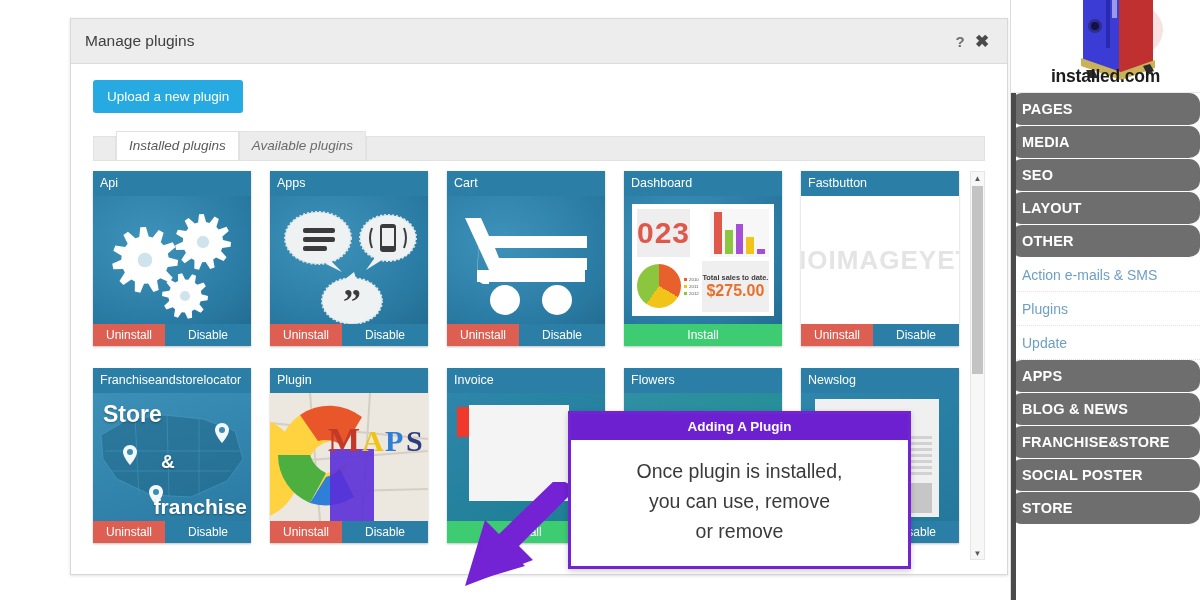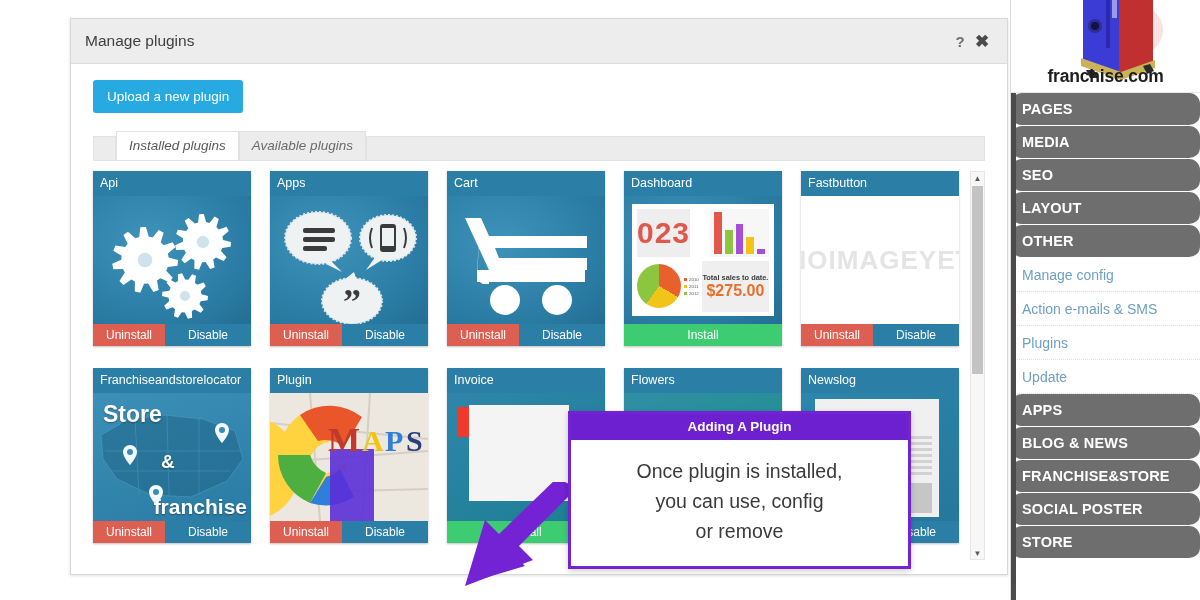--- a/index.html
+++ b/index.html
@@ -475,21 +475,21 @@
     <svg id="callout-arrow" viewBox="0 0 122 110">
       <path d="M118 6 L60 64 L74 78 L6 104 L26 38 L40 52 L98 -4 Z" fill="#7323d4"></path>
       <path d="M112 10 L52 70 L66 84 L12 100 L28 46 L42 60 L102 0 Z" fill="#7323d4"></path>
     </svg>
 
     
     <div id="callout">
       <div id="callout-title">Adding A Plugin</div>
       <div id="callout-body">
         <div>Once plugin is installed,</div>
-        <div>you can use, config</div>
+        <div>you can use, remove</div>
         <div>or remove</div>
       </div>
     </div>
 
   </div>
 </div>
 
 <div id="sidebar">
   <div id="logo-box">
     <svg width="190" height="93" viewBox="0 0 190 93">
@@ -497,43 +497,40 @@
       <polygon points="72,-30 72,62 108,74 108,-18" fill="#3b3bd6"></polygon>
       <polygon points="108,-18 108,74 142,62 142,-30" fill="#c03030"></polygon>
       <polygon points="70,58 110,72 144,60 144,68 110,80 70,66" fill="#c9b35a"></polygon>
       <rect x="95" y="-12" width="4" height="60" fill="#2a2ab0"></rect>
       <rect x="101" y="-6" width="5" height="24" fill="#9a9ae8"></rect>
       <circle cx="84" cy="26" r="7" fill="#2d2d8f"></circle>
       <circle cx="84" cy="26" r="4" fill="#121244"></circle>
       <polygon points="75,70 79,78 87,78 83,70" fill="#2b2b2b"></polygon>
       <polygon points="132,66 136,74 143,71 139,64" fill="#2b2b2b"></polygon>
     </svg>
-    <div id="logo-brand">franchise.com</div>
+    <div id="logo-brand">installed.com</div>
   </div>
   <div id="sidebar-edge"></div>
   <div id="nav">
       <div class="nav-top">
         <span>PAGES</span>
       </div>
       <div class="nav-top">
         <span>MEDIA</span>
       </div>
       <div class="nav-top">
         <span>SEO</span>
       </div>
       <div class="nav-top">
         <span>LAYOUT</span>
       </div>
       <div class="nav-top">
         <span>OTHER</span>
       </div>
       <div class="nav-sub">
-        <span>Manage config</span>
-      </div>
-      <div class="nav-sub">
         <span>Action e-mails &amp; SMS</span>
       </div>
       <div class="nav-sub">
         <span>Plugins</span>
       </div>
       <div class="nav-sub">
         <span>Update</span>
       </div>
       <div class="nav-top">
         <span>APPS</span>

